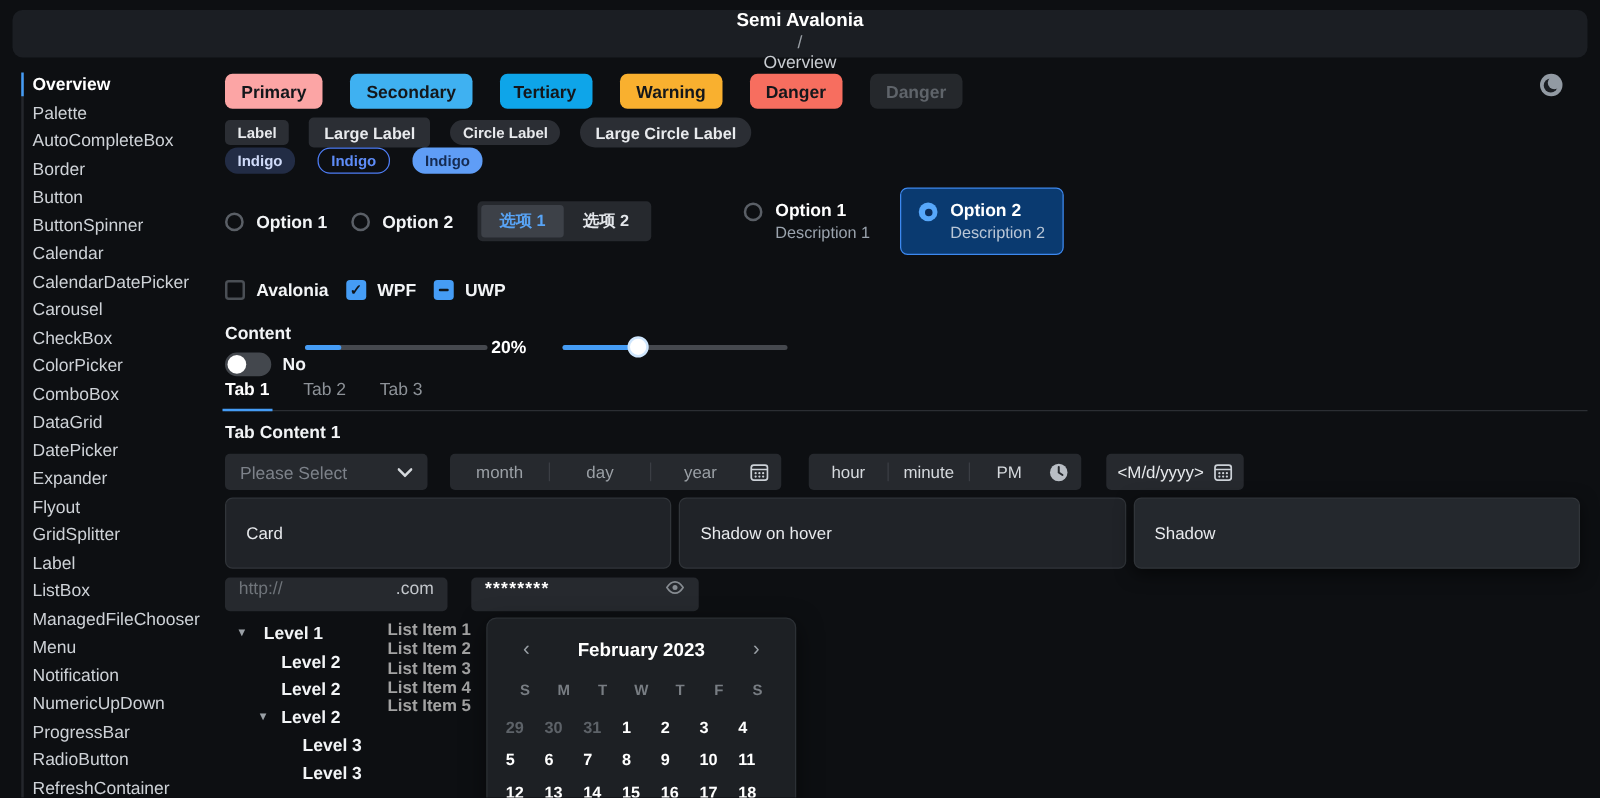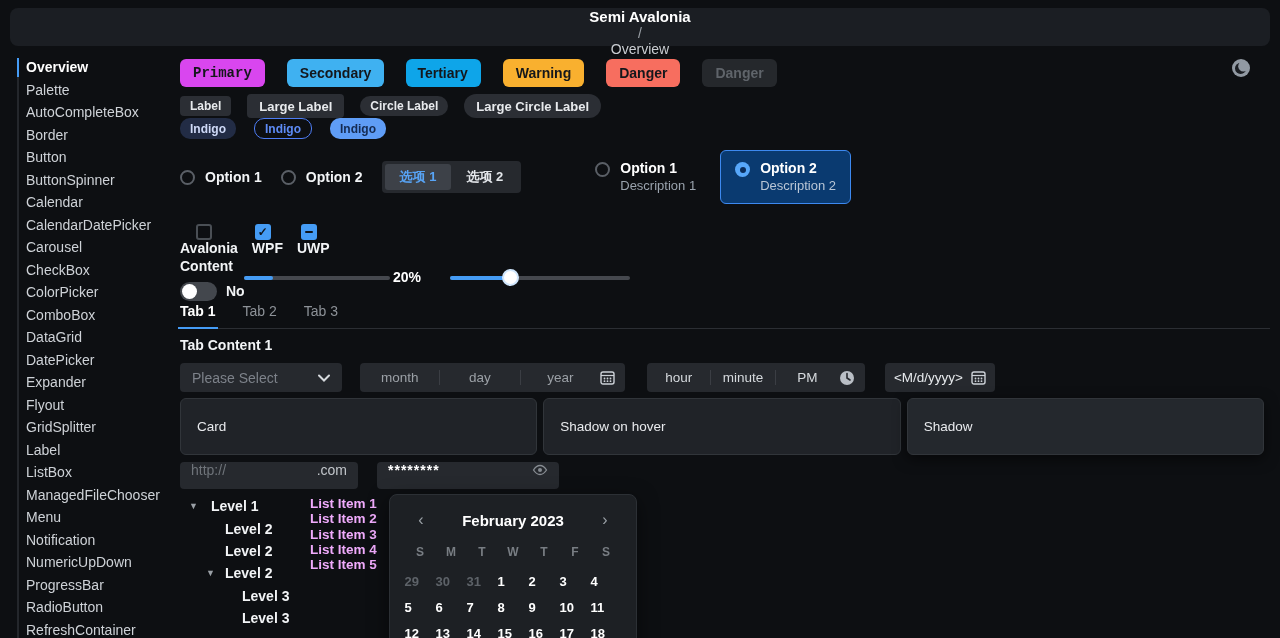--- a/index.html
+++ b/index.html
@@ -23,21 +23,21 @@
     font-size:14px; color:#ced2d7; position:relative; cursor:pointer; white-space:nowrap; }
   .side-item.active { color:#ffffff; font-weight:700; }
   .side-item.active::before { content:""; position:absolute; left:7px; top:2px; bottom:2px; width:2px; background:#459cf5; }
 
   
   .main { position:absolute; left:180px; top:54px; right:10px; bottom:0; }
 
   .row-buttons { position:absolute; top:5px; left:0; display:flex; gap:22px; }
   .btn { height:28px; padding:0 13px; border:none; border-radius:6px; font-size:14px; font-weight:700;
     color:#14171b; cursor:pointer; font-family:inherit; }
-  .v-primary   { background:#d946ef;font-family:Liberation Mono, monospace; }
+  .v-primary   { background:#fca5a5; }
   .v-secondary { background:#3fb1f1; }
   .v-tertiary  { background:#0ea5e9;padding-left:11px; }
   .v-warning   { background:#f9b02f; }
   .v-danger    { background:#f76e5f; }
   .btn.disabled { background:#25282c; color:#5f646a; cursor:default; }
 
   .row-tags { position:absolute; top:40px; left:0; display:flex; gap:16px; align-items:center; }
   .tag { background:#2b2e34; color:#e8eaed; font-size:12px; font-weight:700;
     height:20px; padding:0 10px; border-radius:4px; display:flex; align-items:center; }
   .tag.large { height:24px; font-size:13px; padding:0 12px; }
@@ -64,21 +64,21 @@
   .cardradio .radio-circle { margin-top:2px; }
   .cardradio.sel { background:#0a3a70; border:1px solid #3d89f0; }
   .cardradio.sel .radio-circle { border:none; background:#57a7fa; position:relative; }
   .cardradio.sel .radio-circle::after { content:""; position:absolute; left:4.5px; top:4.5px; width:6px; height:6px;
     border-radius:50%; background:#0a2d5c; }
   .cr-title { color:#ffffff; font-size:14px; font-weight:700; line-height:17px; }
   .cr-desc  { color:#9aa3ad; font-size:13px; line-height:17px; }
   .cardradio.sel .cr-desc { color:#b9c6d6; }
 
   .row-checks { position:absolute; top:170px; left:0; display:flex; align-items:center; }
-  .check-item { display:flex; align-items:center; margin-right:14px; cursor:pointer;flex-direction:column; }
+  .check-item { display:flex; align-items:center; margin-right:14px; cursor:pointer; }
   .cb { width:16px; height:16px; border-radius:3px; border:2px solid #4a4f55; margin-right:9px;
     display:flex; align-items:center; justify-content:center; flex:none; }
   .cb.checked, .cb.indet { border:none; background:#459cf5; }
   .cb.checked::after { content:"\2713"; color:#10151b; font-size:12px; font-weight:700; }
   .cb.indet::after { content:""; width:8px; height:2.5px; background:#10151b; border-radius:1px; }
   .check-label { color:#f2f4f6; font-size:14px; font-weight:700; }
 
   .row-sliders { position:absolute; top:204px; left:0; height:48px; }
   .content-label { position:absolute; left:0; top:0; color:#f2f4f6; font-size:14px; font-weight:700; }
   .slider { position:absolute; height:4px; background:#45484e; border-radius:2px; }
@@ -130,21 +130,21 @@
   .row-bottom { position:absolute; top:440px; left:0; right:0; display:flex; align-items:flex-start; }
   .tree { width:130px; padding-top:1px; }
   .tree-node { height:22.4px; display:flex; align-items:center; position:relative;
     color:#f2f4f6; font-size:14px; font-weight:700; cursor:pointer; }
   .tree-node .arrow { position:absolute; color:#9aa0a6; font-size:9px; cursor:pointer; }
   .lvl1 { padding-left:31px; } .lvl1 .arrow { left:9px; }
   .lvl2 { padding-left:45px; } .lvl2 .arrow { left:26px; }
   .lvl3 { padding-left:62px; }
 
   .listbox { width:70px; padding-top:2px; }
-  .list-item { color:#f0abfc; font-size:13.5px; font-weight:700; line-height:15.3px; cursor:pointer; white-space:nowrap; }
+  .list-item { color:#a3a3a3; font-size:13.5px; font-weight:700; line-height:15.3px; cursor:pointer; white-space:nowrap; }
 
   .calendar { width:248px; margin-left:9px; background:#1d2024; border:1px solid #2c3035;
     border-radius:8px; box-shadow:0 6px 20px rgba(0,0,0,.5); padding:12px 15px 14px; }
   .cal-head { display:flex; align-items:center; padding:4px 6px 2px; }
   .cal-nav { color:#9aa0a6; font-size:16px; cursor:pointer; width:20px; text-align:center; }
   .cal-title { flex:1; text-align:center; color:#ffffff; font-size:15px; font-weight:700; }
   .cal-grid { display:grid; grid-template-columns:repeat(7,31px); justify-content:center; margin-top:10px; }
   .cal-dow { color:#787d83; font-size:12px; font-weight:700; text-align:center; height:24px; line-height:22px; }
   .cal-day { color:#ffffff; font-size:13px; font-weight:700; height:26px; line-height:26px;
     border-radius:4px; cursor:pointer; }

